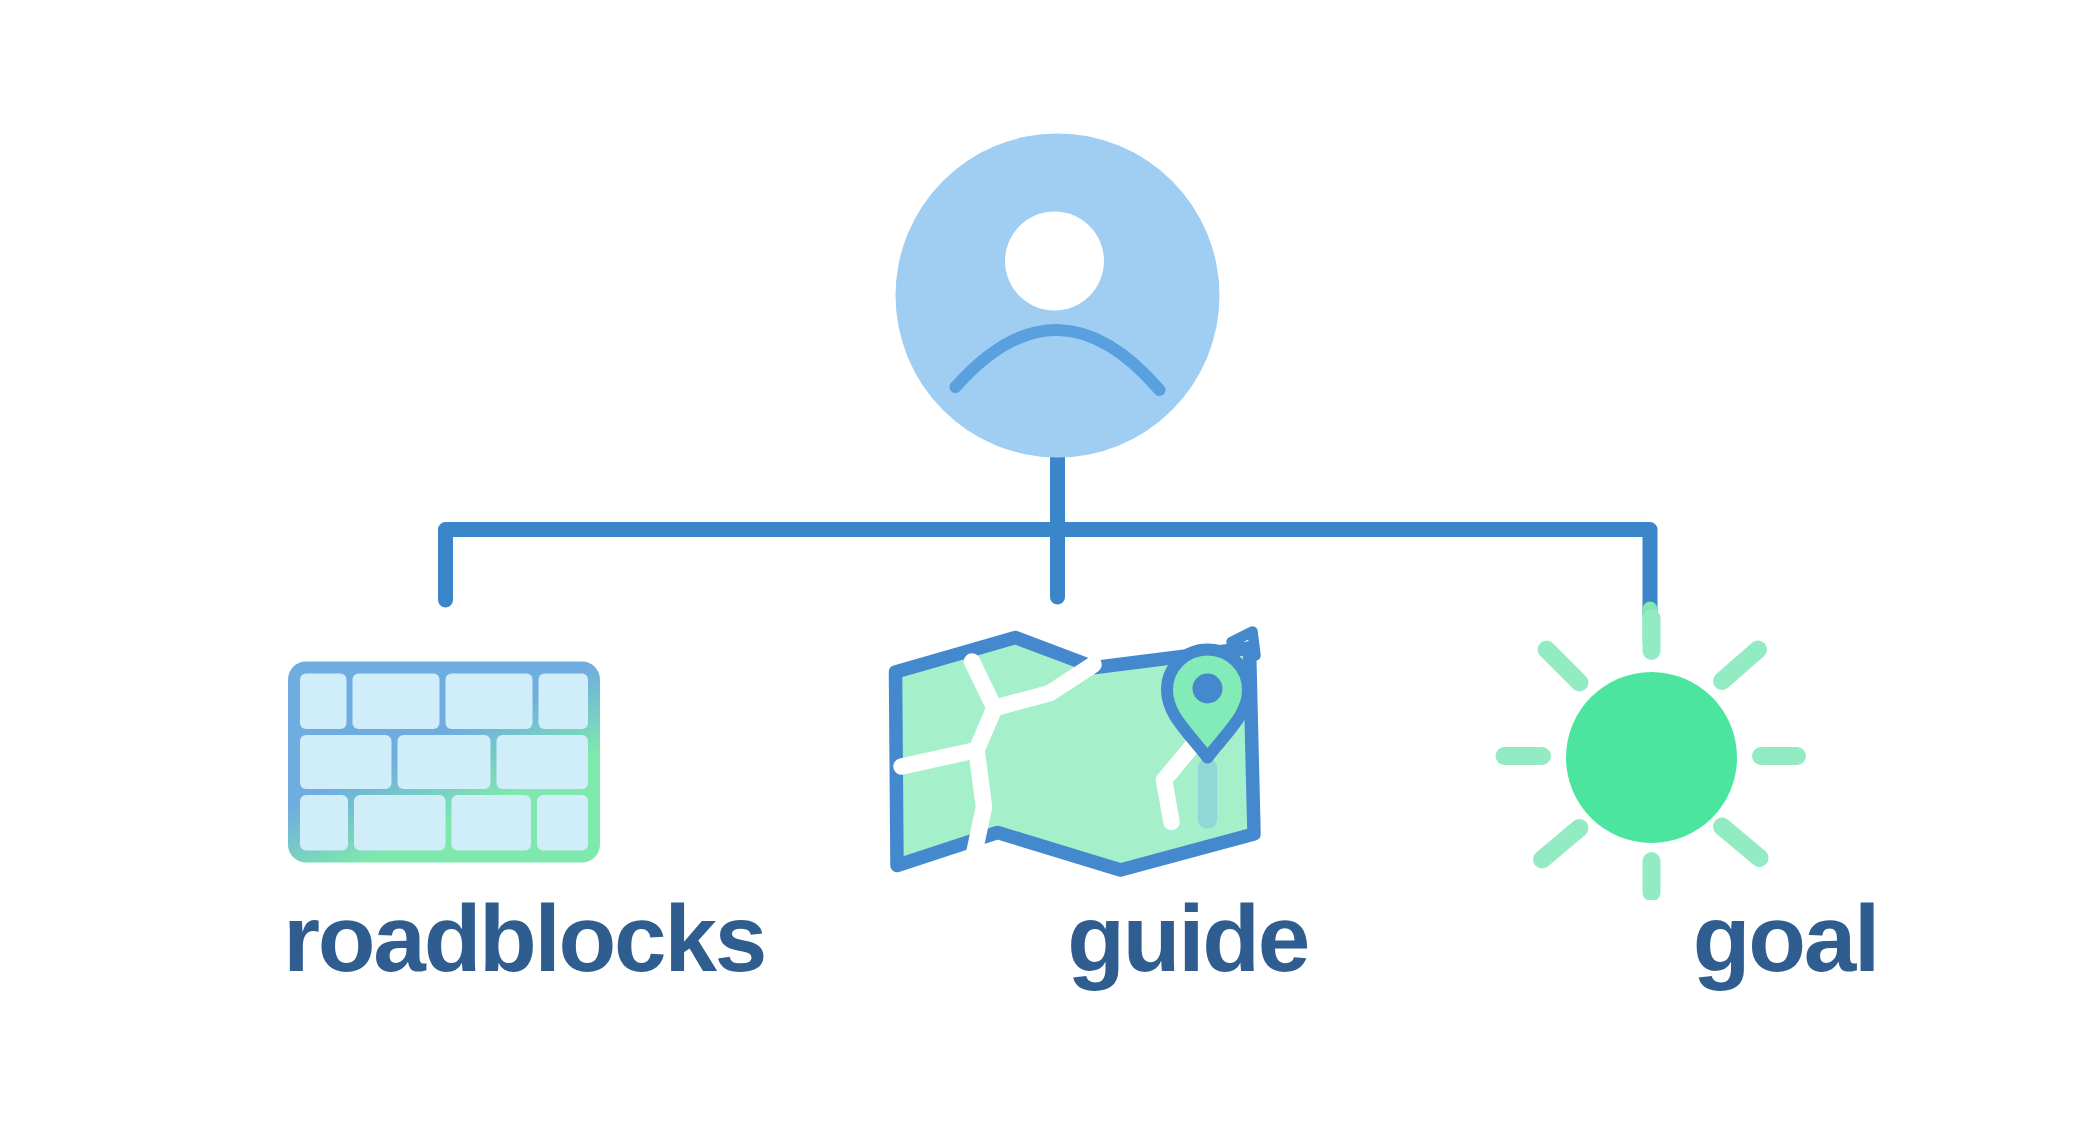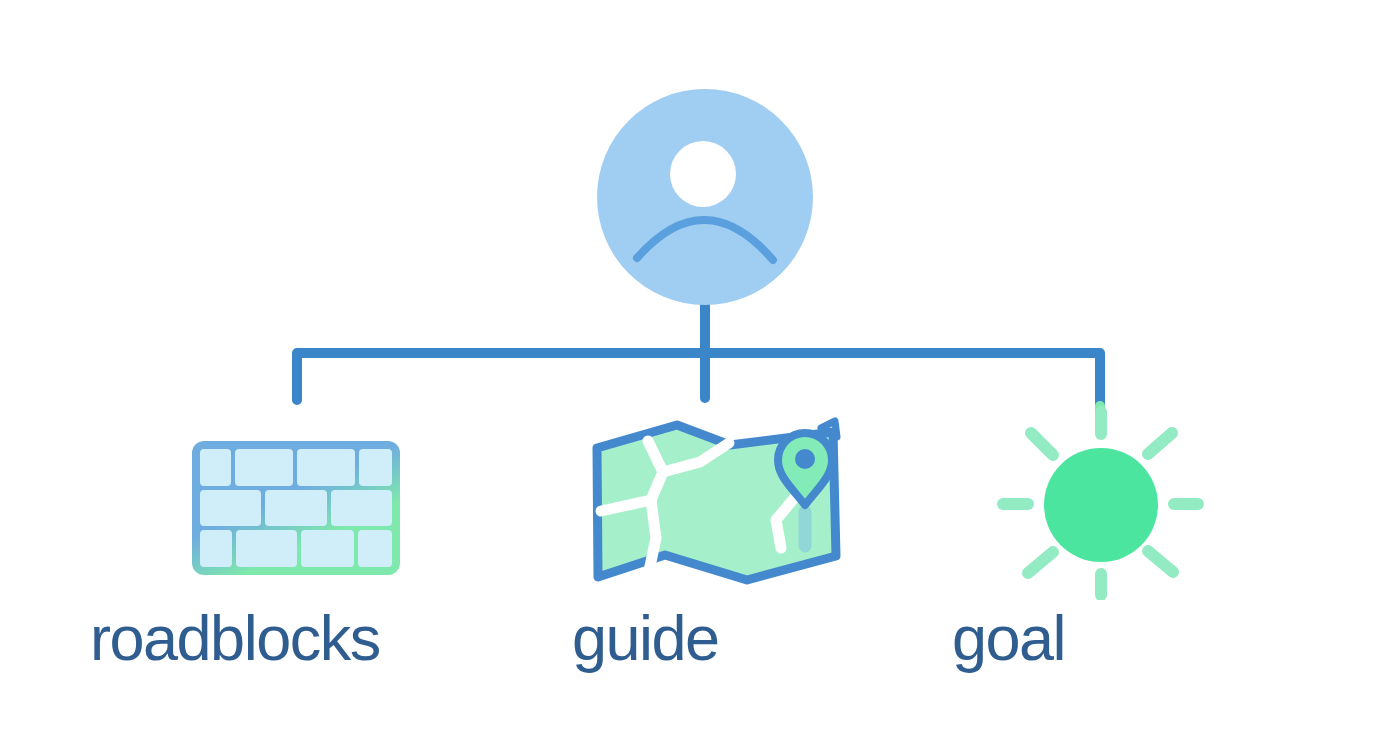--- a/index.html
+++ b/index.html
@@ -47,24 +47,23 @@
   .map .flap{stroke:var(--map-outline);stroke-width:7;fill:none;stroke-linejoin:round;stroke-linecap:round;}
 
   
   .sun{left:990px;top:400px;}
   .sun .core{fill:var(--sun-fill);}
   .sun .ray{stroke:var(--ray-fill);stroke-width:12;stroke-linecap:round;}
 
   
   .label{
     position:absolute;top:595px;
-    font-weight:400;font-size:63px;line-height:1.0;
+    font-weight:700;font-size:63px;line-height:1.0;
     letter-spacing:-1.5px;color:var(--label-text);
-    text-align:left;
-    margin-top:12px;
+    text-align:right;
   }
   .label-roadblocks{left:90px;width:420px;}
   .label-guide{left:572px;width:300px;}
   .label-goal{left:952px;width:300px;}
 </style>
 </head>
 <body>
 
 <div class="canvas">
 

